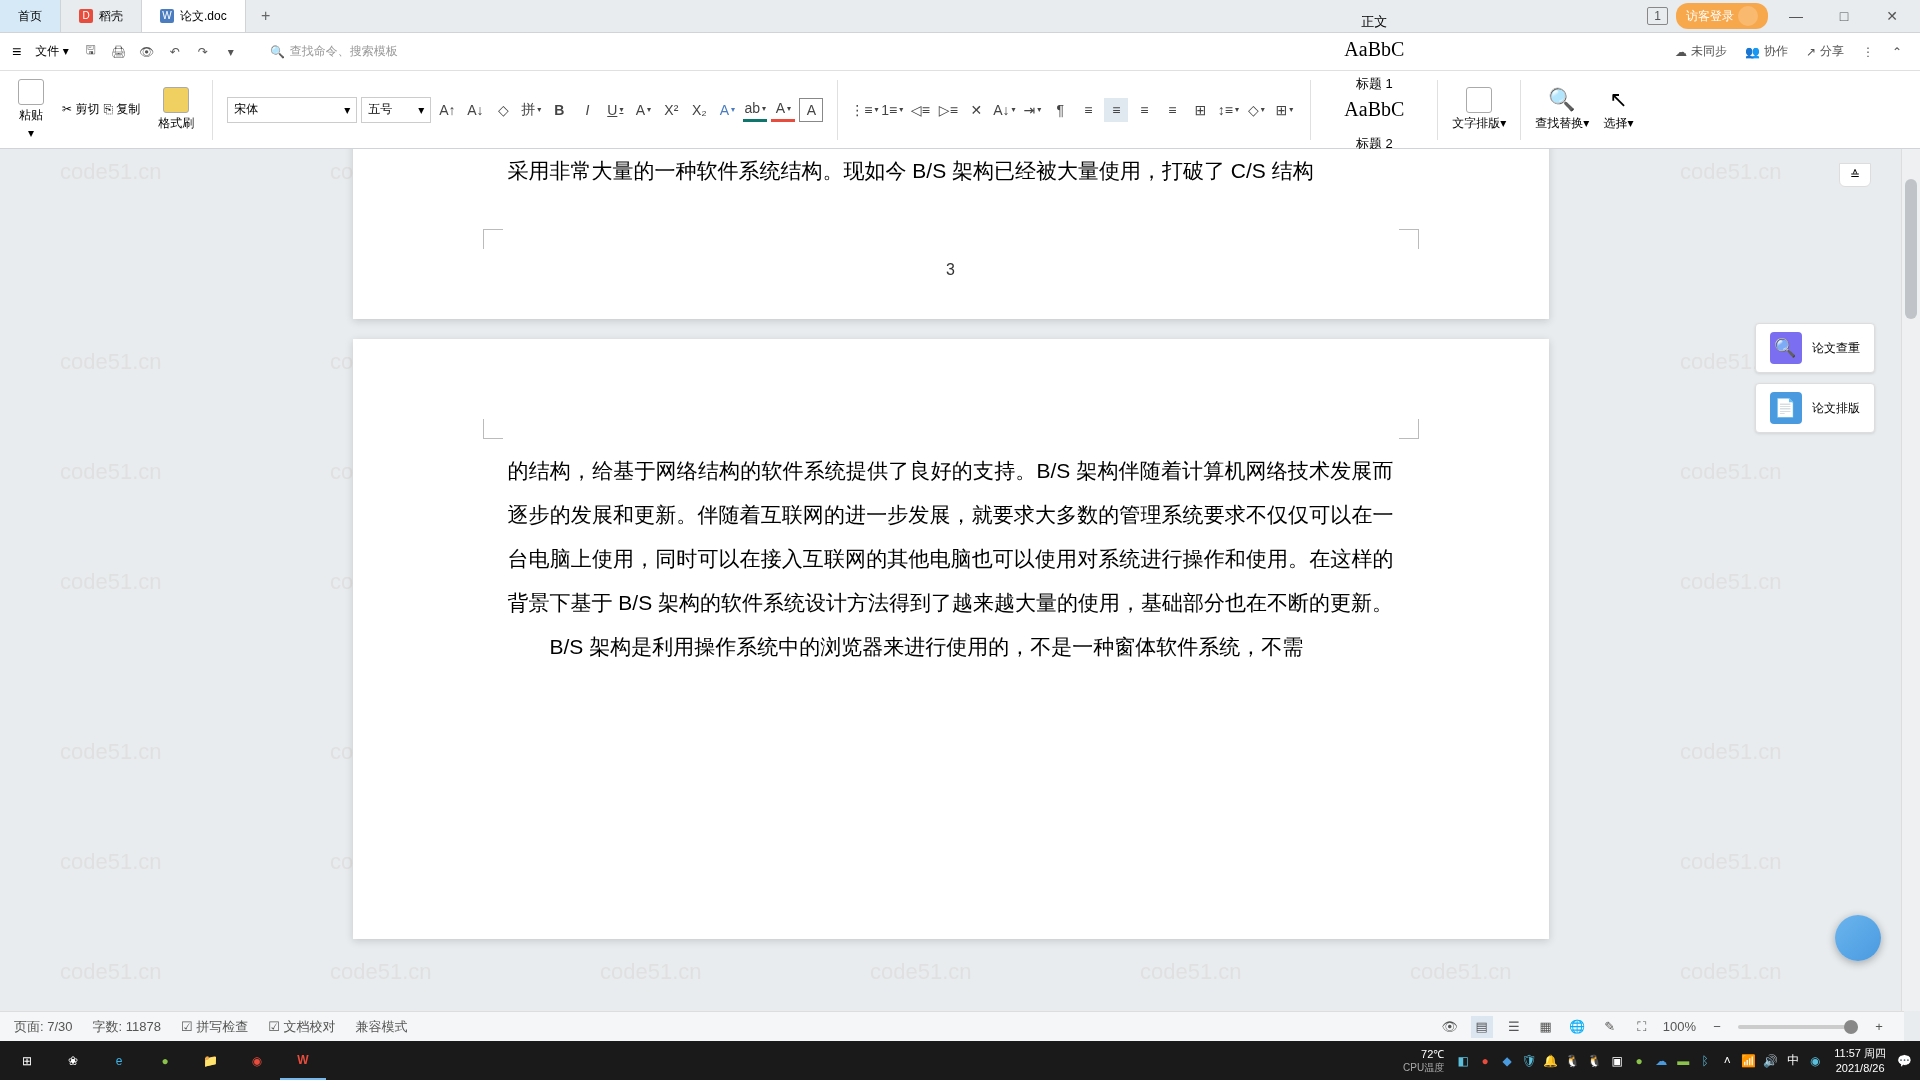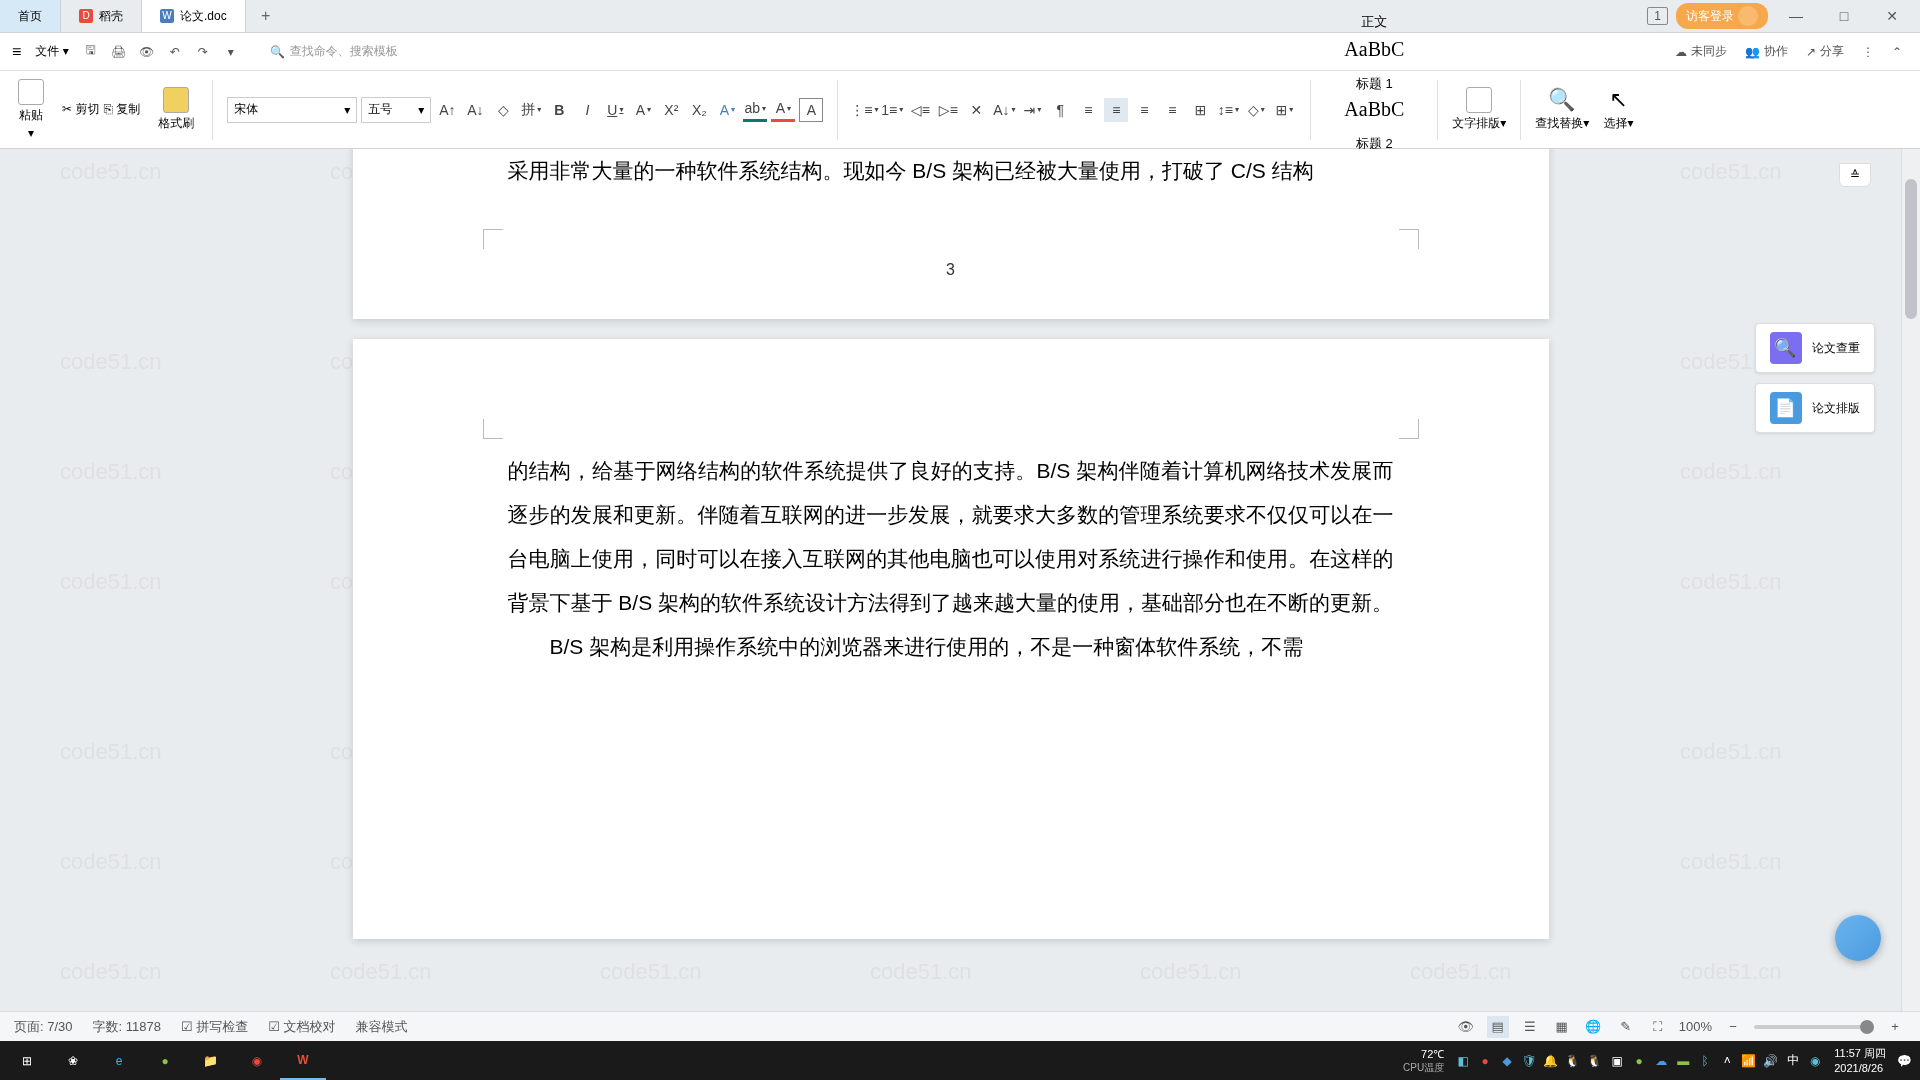--- a/index.html
+++ b/index.html
@@ -51,31 +51,31 @@
 .c-tl{border-width:0 0 1px 1px}
 .c-tr{border-width:0 1px 1px 0}
 .c-bl{border-width:1px 0 0 1px}
 .c-br{border-width:1px 1px 0 0}
 .wm{position:absolute;color:#e0e0e0;font-size:22px;font-weight:400;pointer-events:none;z-index:0}
 .redwm{position:absolute;color:#e74c3c;font-size:38px;font-weight:500;text-align:center;width:1196px;left:50%;transform:translateX(-50%);letter-spacing:2px}
 .sidepanel{position:absolute;right:26px;top:174px;display:flex;flex-direction:column;gap:10px}
 .sidebtn{display:flex;align-items:center;gap:10px;background:#fff;border:1px solid #ddd;border-radius:4px;padding:8px 14px;box-shadow:0 1px 3px rgba(0,0,0,.1);cursor:pointer}
 .sideicon{width:32px;height:32px;border-radius:4px;display:flex;align-items:center;justify-content:center;color:#fff;font-size:18px}
 .collapsebtn{position:absolute;right:30px;top:14px;width:32px;height:24px;background:#fff;border:1px solid #ddd;border-radius:0 0 6px 6px;display:flex;align-items:center;justify-content:center;cursor:pointer}
-.statusbar{position:absolute;bottom:39px;left:0;right:0;height:30px;background:#f5f6f7;border-top:1px solid #ddd;display:flex;align-items:center;padding:0 14px;gap:20px;font-size:13px;color:#555}
+.statusbar{position:absolute;bottom:39px;left:0;right:16px;height:30px;background:#f5f6f7;border-top:1px solid #ddd;display:flex;align-items:center;padding:0 14px;gap:20px;font-size:13px;color:#555}
 .sbright{margin-left:auto;display:flex;align-items:center;gap:10px}
 .sbicon{width:22px;height:22px;display:flex;align-items:center;justify-content:center;cursor:pointer}
 .zoomslider{width:120px;height:4px;background:#ccc;position:relative;border-radius:2px}
 .zoomslider::after{content:"";position:absolute;right:0;top:-5px;width:14px;height:14px;background:#888;border-radius:50%}
 .taskbar{position:absolute;bottom:0;left:0;right:0;height:39px;background:#1a1a1a;display:flex;align-items:center;padding:0 4px}
 .tbicon{width:46px;height:39px;display:flex;align-items:center;justify-content:center;cursor:pointer;color:#fff}
 .tbicon.active{border-bottom:2px solid #76b9ed}
 .tbright{margin-left:auto;display:flex;align-items:center;color:#fff;font-size:11px}
 .tray{width:20px;height:20px;display:flex;align-items:center;justify-content:center;margin:0 1px;font-size:12px}
-.clock{padding:0 8px;line-height:1.3}
+.clock{text-align:center;padding:0 8px;line-height:1.3}
 .vscroll{position:absolute;right:0;top:149px;bottom:69px;width:19px;background:#eef0f2;border-left:1px solid #ddd}
 .vthumb{position:absolute;left:3px;right:3px;top:30px;height:140px;background:#c0c4c8;border-radius:6px}
 .float-assist{position:absolute;right:20px;bottom:80px;width:46px;height:46px;border-radius:50%;background:linear-gradient(135deg,#6bb5ee,#4a9ae0);box-shadow:0 2px 8px rgba(0,0,0,.3)}
 </style>
 </head>
 <body>
 
 <div class="tabbar">
   <div class="tab home">
       <span>首页</span>

